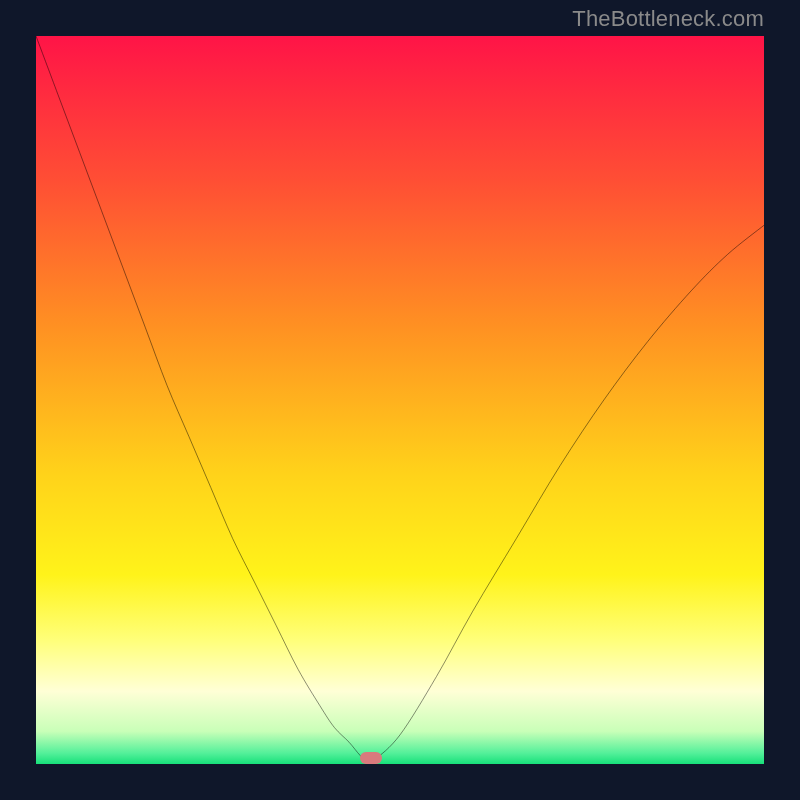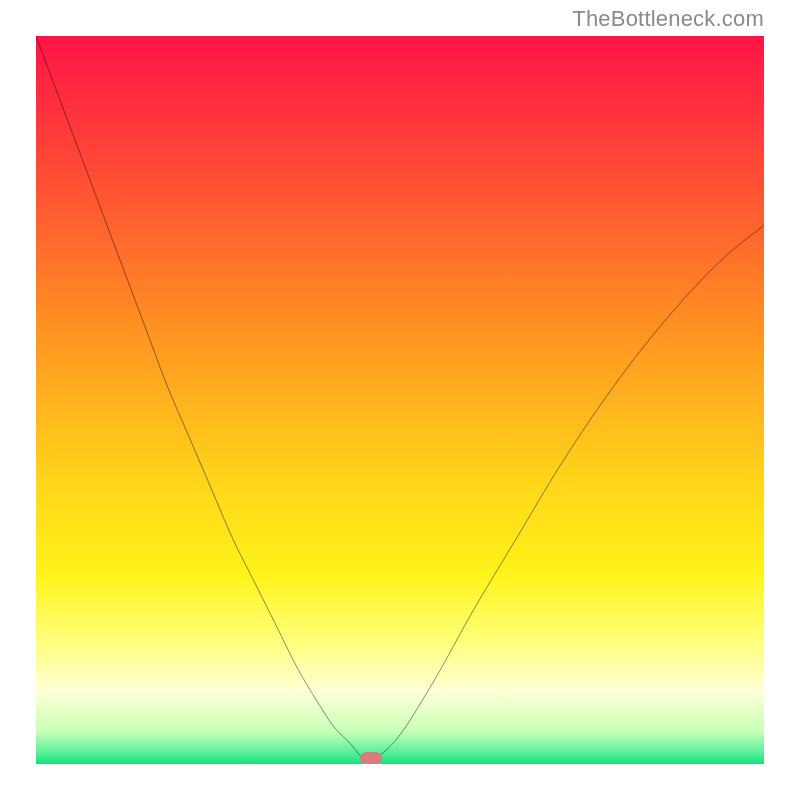--- a/index.html
+++ b/index.html
@@ -8,21 +8,21 @@
     width: 800px;
     height: 800px;
     background: #000;
     overflow: hidden;
     font-family: Arial, Helvetica, sans-serif;
   }
   .frame {
     position: absolute;
     top: 0; left: 0;
     width: 800px; height: 800px;
-    background: #ffffff;
+    background: #0f172a;
   }
   .plot-area {
     position: absolute;
     top: 36px;
     left: 36px;
     width: 728px;
     height: 728px;
     overflow: hidden;
   }
   .gradient {

